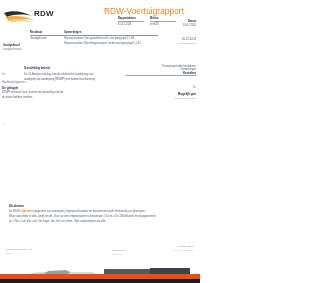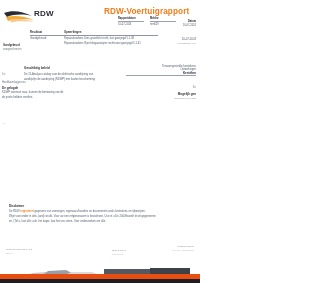--- a/index.html
+++ b/index.html
@@ -15,21 +15,21 @@
   
   .header{position:absolute;left:0;top:0;width:200px;height:30px;}
   .logo-wrap{position:absolute;left:4px;top:6px;width:60px;height:20px;}
   .swoosh{position:absolute;left:0;top:4px;width:40px;height:14px;}
   .logo-text{
     position:absolute;left:30px;top:3px;
     font-size:8px;font-weight:bold;letter-spacing:.2px;color:#2b2b33;
   }
   .doc-title{
     position:absolute;left:104px;top:7px;
-    font-size:8.2px;font-weight:bold;color:#f07d1a;
+    font-size:8.2px;font-weight:normal;color:#f07d1a;
     letter-spacing:.1px;white-space:nowrap;
   }
 
   
   .hdr-meta{position:absolute;left:118px;top:17px;width:60px;height:11px;}
   .hdr-cell{position:absolute;top:0;}
   .hdr-cell .lbl{
     font-size:2.6px;font-weight:bold;color:#2b2b33;
     border-bottom:.5px solid #9aa0b0;padding-bottom:.5px;display:block;
     white-space:nowrap;

